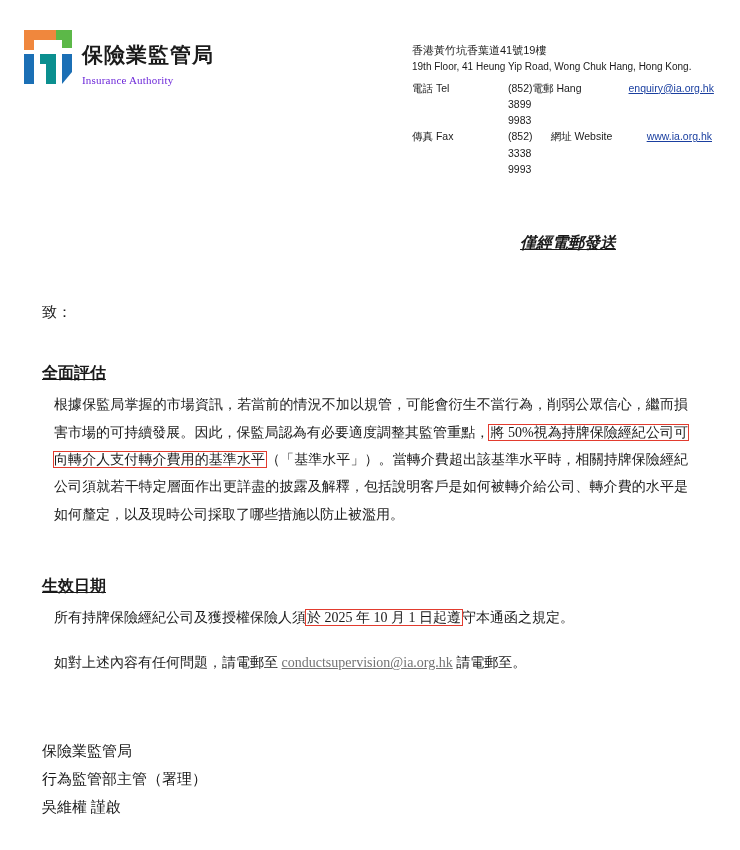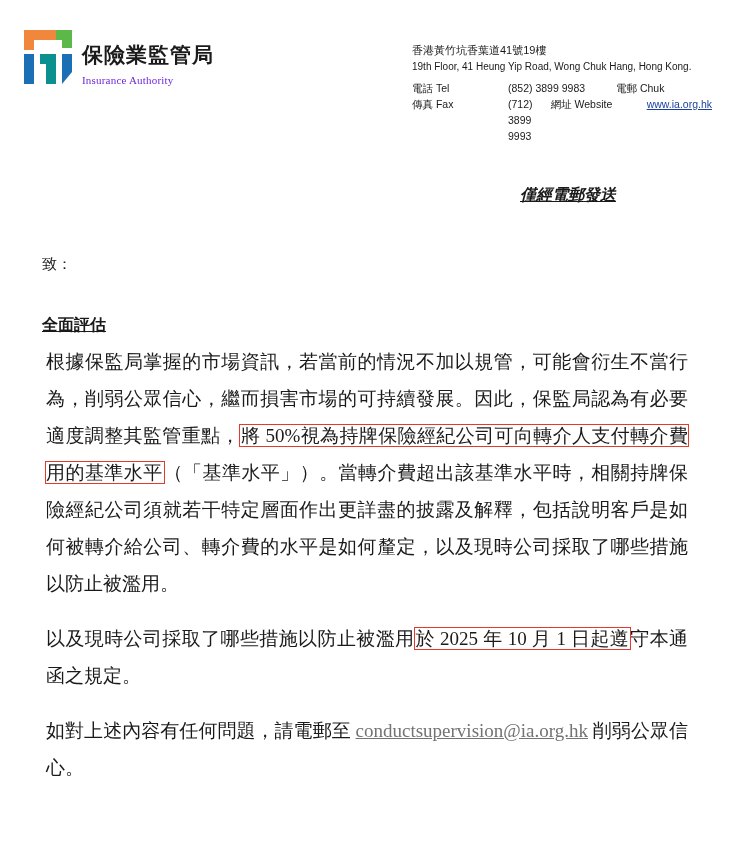--- a/index.html
+++ b/index.html
@@ -93,21 +93,21 @@
   }
 
   
   .content {
     padding: 0 52px 0 42px;
     font-size: 15px;
     line-height: 1.75;
   }
   .delivery-note {
     text-align: right;
-    margin-top: 36px;
+    margin-top: 52px;
     padding-right: 72px;
   }
   .delivery-note span {
     font-style: italic;
     font-weight: bold;
     text-decoration: underline;
     font-size: 16px;
   }
 
   .addressee {
@@ -126,24 +126,24 @@
     text-align: justify;
   }
 
   h2.section {
     font-size: 16px;
     font-weight: bold;
     text-decoration: underline;
     margin: 34px 0 4px 0;
   }
   p.para {
-    margin: 0 0 0 4px;
+    margin: 0 0 0 12px;
     text-align: justify;
     line-height: 1.95;
-    font-size: 19px;
+    font-size: 14px;
     font-family: Liberation Serif, serif;
   }
   p.para + p.para {
     margin-top: 18px;
   }
   .para-gap {
     margin-top: 26px;
   }
 
   .hl-box {
@@ -183,26 +183,29 @@
       </div>
     </div>
 
     <div class="contact-block">
       <div class="addr-cn">香港黃竹坑香葉道41號19樓</div>
       <div class="addr-en">19th Floor, 41 Heung Yip Road, Wong Chuk Hang, Hong Kong.</div>
 
       <div class="contact-row">
         <div class="lbl">電話 Tel</div>
         <div class="val">(852) 3899 9983</div>
-        <div class="lbl">電郵 Chuk</div>
+        <div class="lbl">電郵 Hang</div>
+        <div class="val">
+          <a href="#">enquiry@ia.org.hk</a>
+        </div>
       </div>
 
       <div class="contact-row">
         <div class="lbl">傳真 Fax</div>
-        <div class="val">(712) 3899 9993</div>
+        <div class="val">(852) 3338 9993</div>
         <div class="lbl">網址 Website</div>
         <div class="val">
           <a href="#">www.ia.org.hk</a>
         </div>
       </div>
     </div>
   </div>
 
   <div class="content">
 
@@ -210,23 +213,24 @@
       <span>僅經電郵發送</span>
     </div>
 
     <div class="addressee">
       <div class="to-label">致：</div>
     </div>
 
     <h2 class="section">全面評估</h2>
     <p class="para"><span>根據保監局掌握的市場資訊，若當前的情況不加以規管，可能會衍生不當行為，削弱公眾信心，繼而損害市場的可持續發展。因此，保監局認為有必要適度調整其監管重點，</span><span class="hl-box">將 50%視為持牌保險經紀公司可向轉介人支付轉介費用的基準水平</span><span>（「基準水平」）。當轉介費超出該基準水平時，相關持牌保險經紀公司須就若干特定層面作出更詳盡的披露及解釋，包括說明客戶是如何被轉介給公司、轉介費的水平是如何釐定，以及現時公司採取了哪些措施以防止被濫用。</span></p>
 
-    <p class="para"><span>以及現時公司採取了哪些措施以防止被濫用</span><span class="hl-box">於 2025 年 10 月 1 日起遵</span><span>守本通函之規定。</span></p>
-
-    <p class="para para-gap"><span>如對上述內容有任何問題，請電郵至 </span><a class="mailto" href="#">conductsupervision@ia.org.hk</a><span> 削弱公眾信心。</span></p>
+    <h2 class="section" style="margin-top:44px;">生效日期</h2>
+    <p class="para"><span>所有持牌保險經紀公司及獲授權保險人須</span><span class="hl-box">於 2025 年 10 月 1 日起遵</span><span>守本通函之規定。</span></p>
+
+    <p class="para para-gap"><span>如對上述內容有任何問題，請電郵至 </span><a class="mailto" href="#">conductsupervision@ia.org.hk</a><span> 請電郵至。</span></p>
 
     <div class="signoff">
       <div>保險業監管局</div>
       <div>行為監管部主管（署理）</div>
       <div>吳維權 謹啟</div>
     </div>
 
   </div>
 </div>
 

